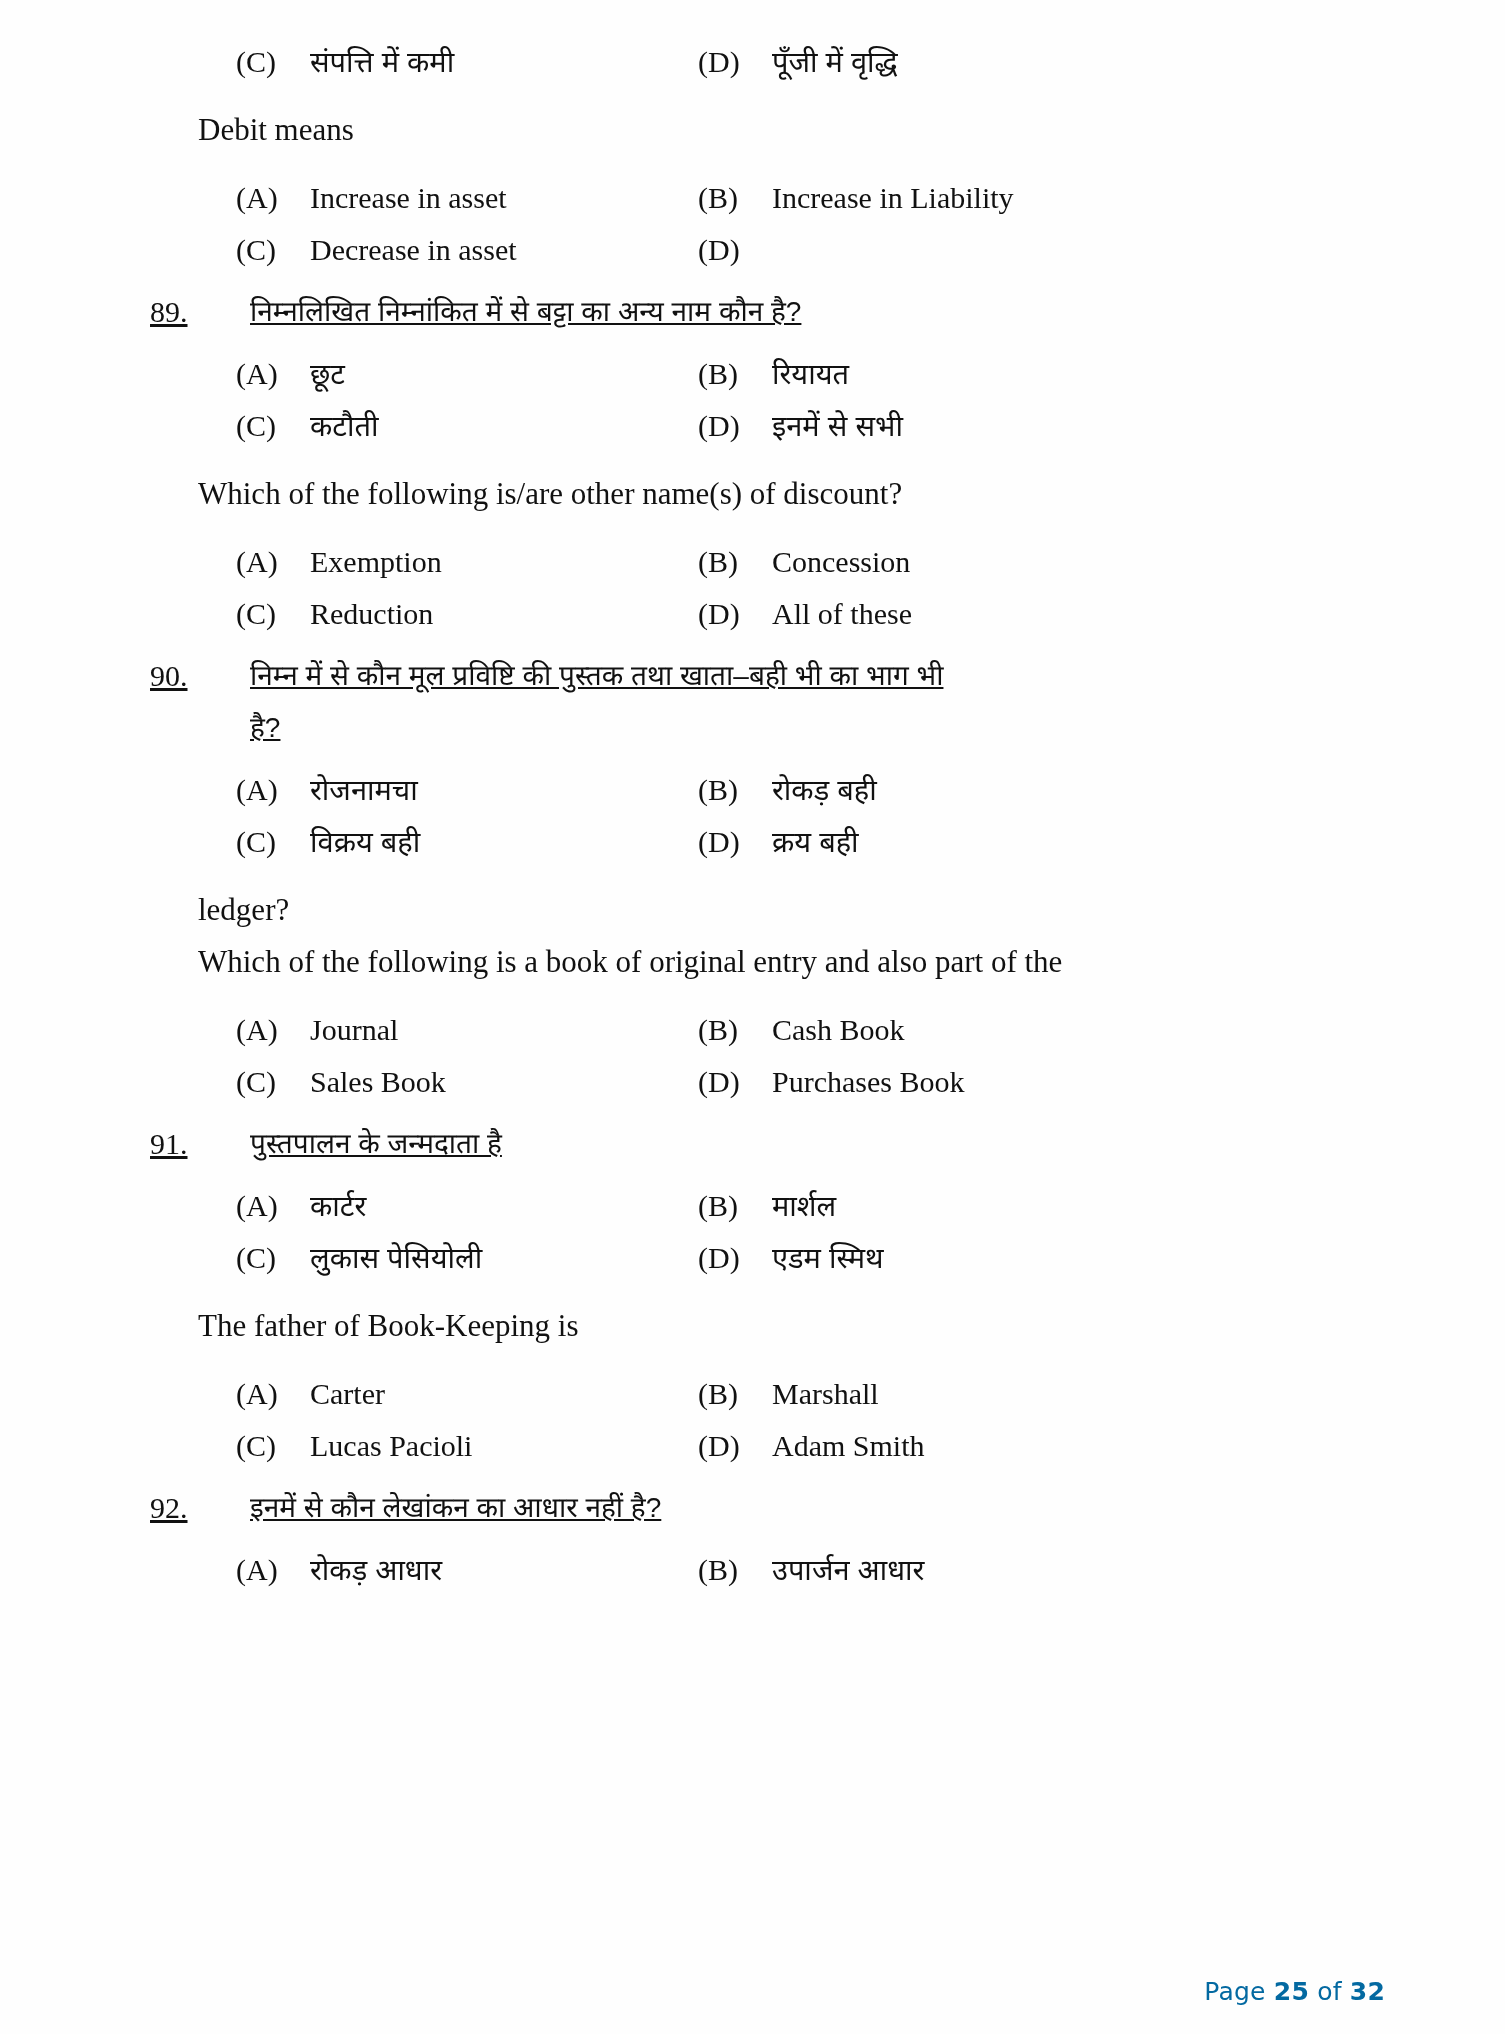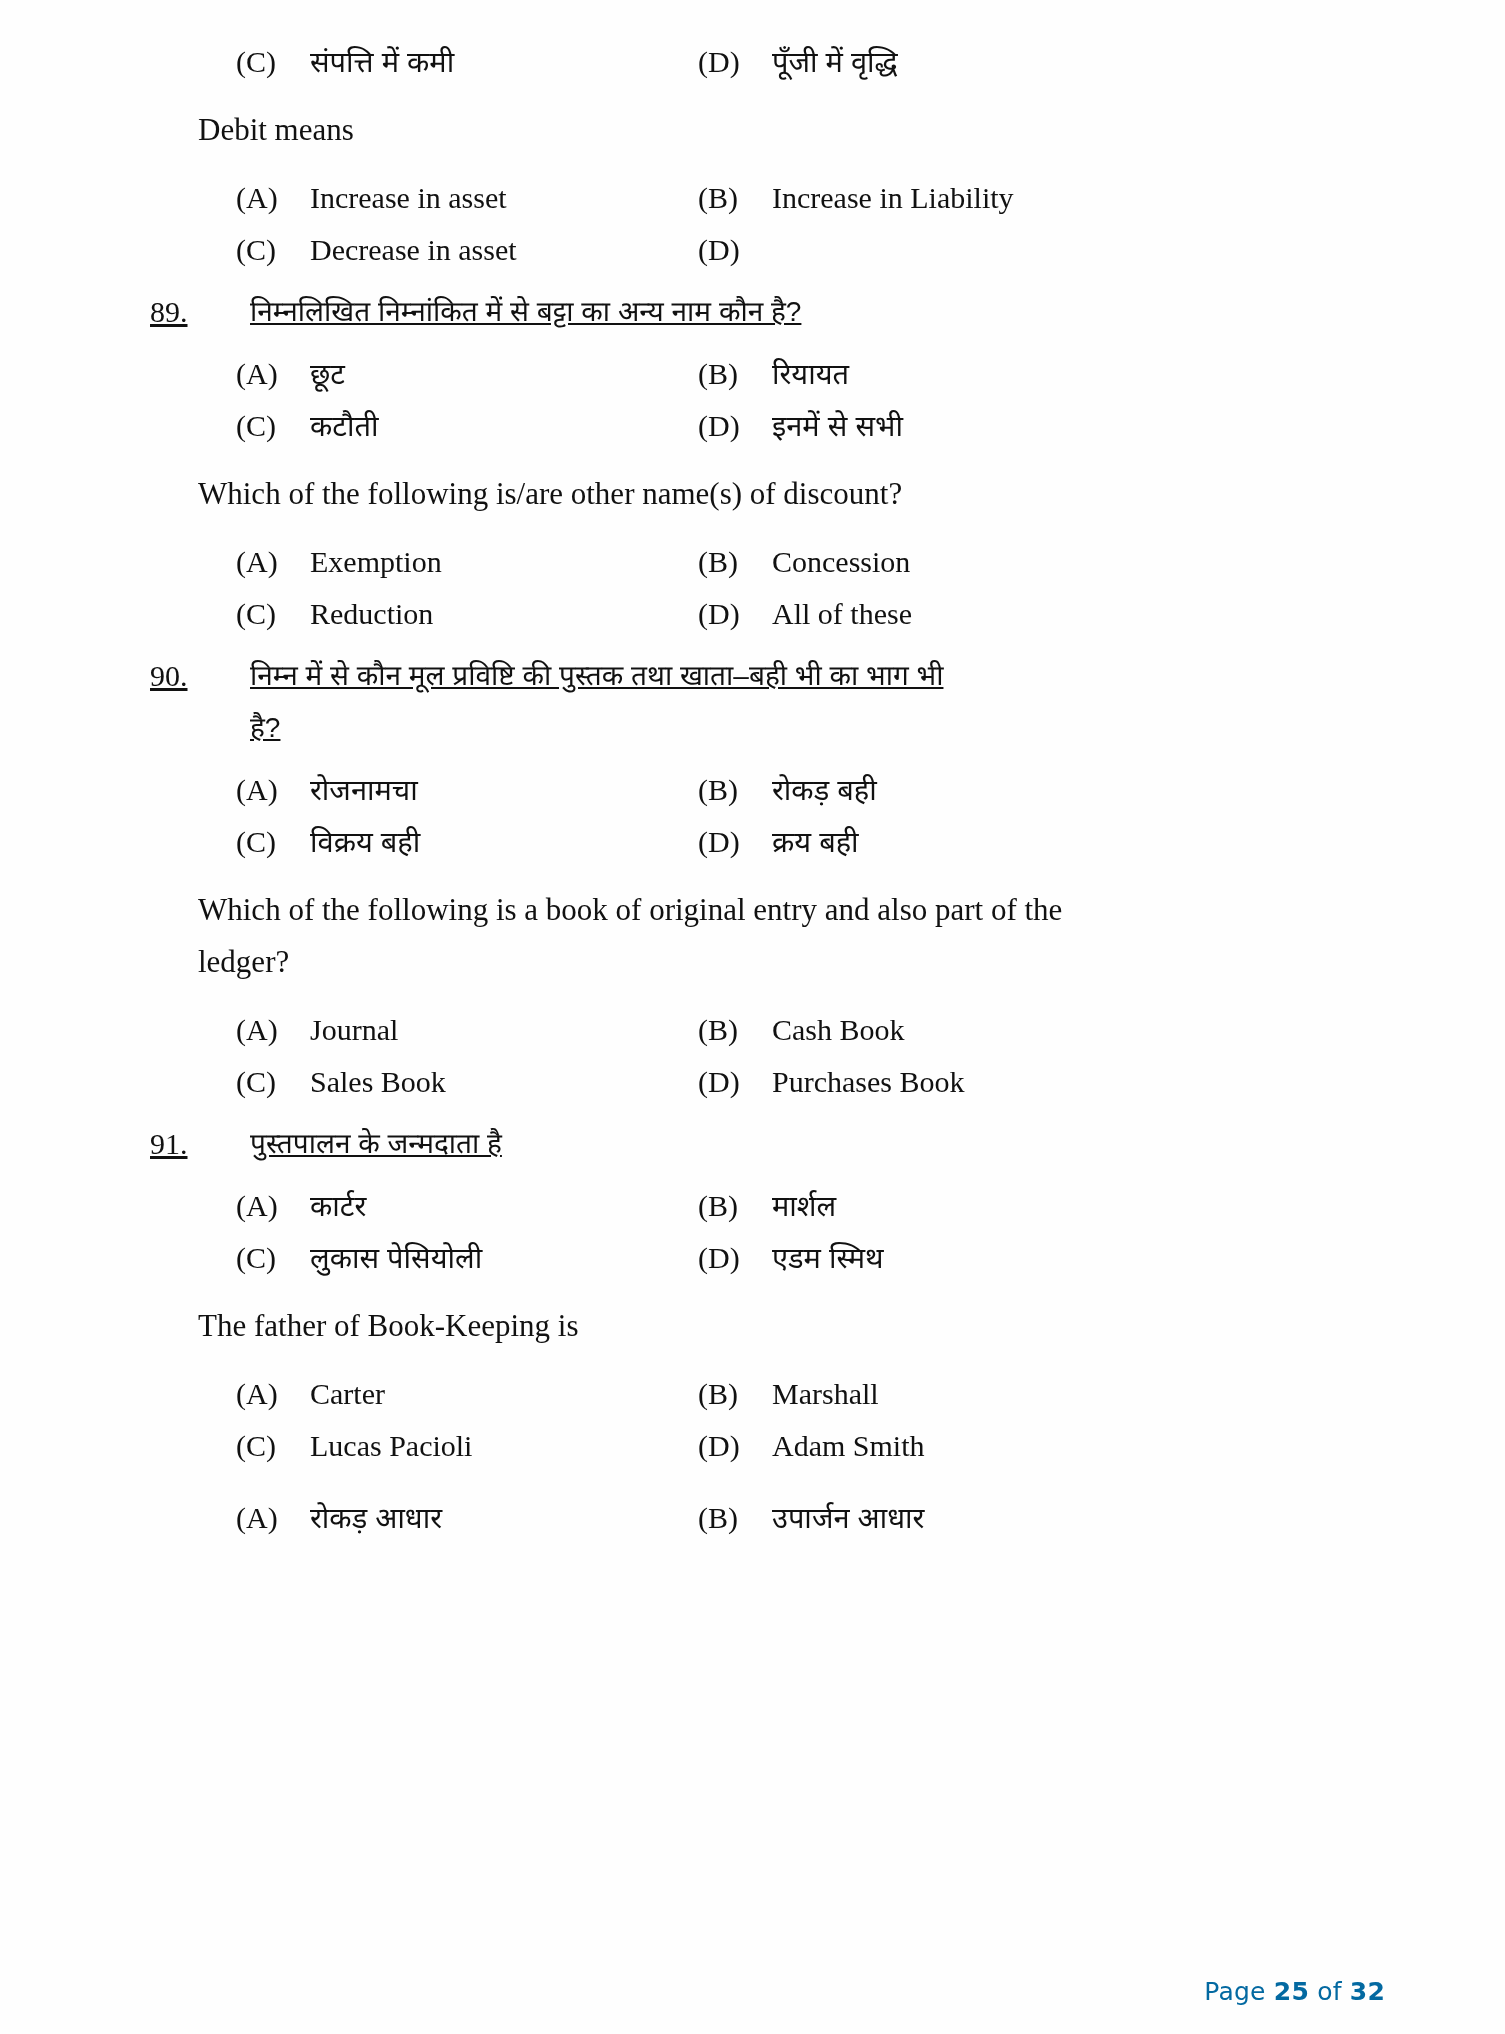--- a/index.html
+++ b/index.html
@@ -231,22 +231,22 @@
           <span class="opt-label">(C)</span>
           <span class="opt-text hi">विक्रय बही</span>
         </div>
         <div class="optcell right">
           <span class="opt-label">(D)</span>
           <span class="opt-text hi">क्रय बही</span>
         </div>
       </div>
       <div class="gap-sm"></div>
       <div class="stem-block">
+        <div class="stem">ledger?</div>
         <div class="stem">Which of the following is a book of original entry and also part of the</div>
-        <div class="stem">ledger?</div>
       </div>
       <div class="gap-sm"></div>
       <div class="optrow">
         <div class="optcell left">
           <span class="opt-label">(A)</span>
           <span class="opt-text">Journal</span>
         </div>
         <div class="optcell right">
           <span class="opt-label">(B)</span>
           <span class="opt-text">Cash Book</span>
@@ -309,20 +309,26 @@
         <div class="optcell left">
           <span class="opt-label">(C)</span>
           <span class="opt-text">Lucas Pacioli</span>
         </div>
         <div class="optcell right">
           <span class="opt-label">(D)</span>
           <span class="opt-text">Adam Smith</span>
         </div>
       </div>
       <div class="gap-sm"></div>
+      <div class="qrow">
+        <div class="qnum">92.</div>
+        <div class="qtext hi">
+          <div>इनमें से कौन लेखांकन का आधार नहीं है?</div>
+        </div>
+      </div>
       <div class="gap-sm"></div>
       <div class="optrow">
         <div class="optcell left">
           <span class="opt-label">(A)</span>
           <span class="opt-text hi">रोकड़ आधार</span>
         </div>
         <div class="optcell right">
           <span class="opt-label">(B)</span>
           <span class="opt-text hi">उपार्जन आधार</span>
         </div>

